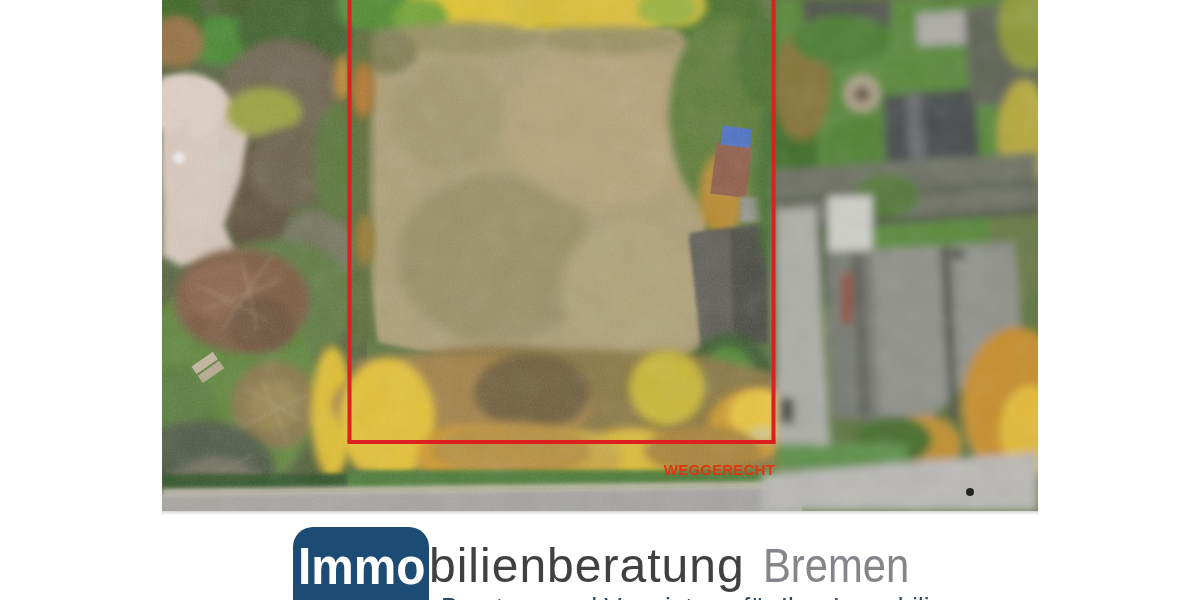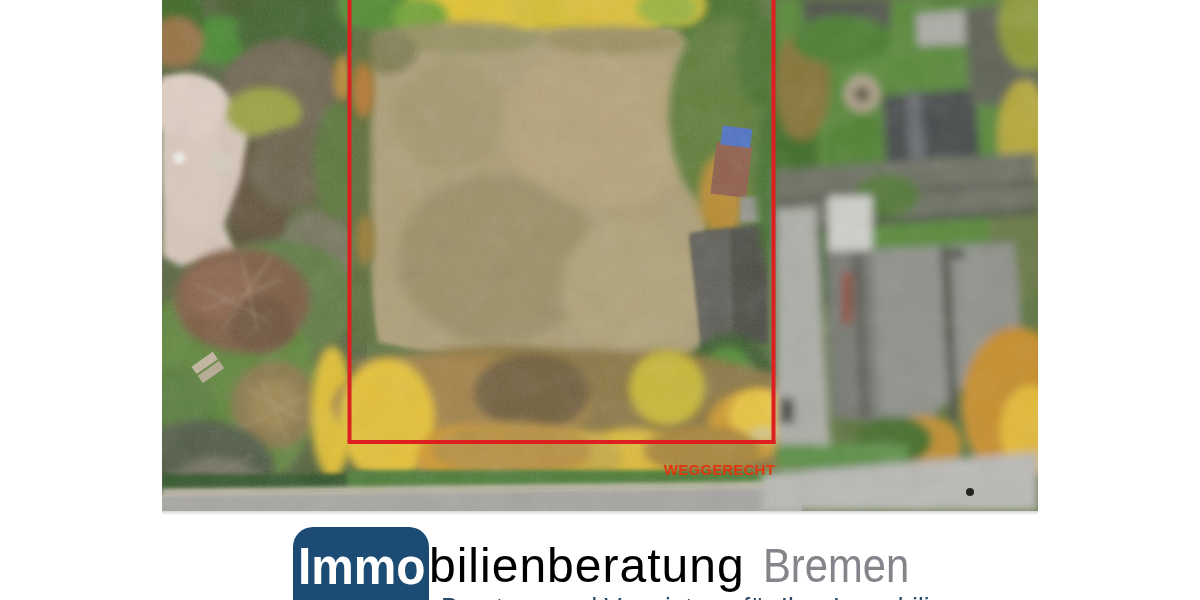--- a/index.html
+++ b/index.html
@@ -246,17 +246,17 @@
   </g>
 </svg>
 </div>
 
 <div class="abs" style="left:162px;top:511px;width:876px;height:4px;background:linear-gradient(#c9c9c9,#ffffff);opacity:0.8;"></div>
 
 <div class="abs" style="left:293px;top:527px;width:136px;height:95px;background:#1c4b73;border-radius:20px;"></div>
 
 <div class="abs" style="left:298px;top:540px;font-size:52px;font-weight:bold;color:#ffffff;transform:scaleX(0.92);transform-origin:0 0;line-height:1;">Immo</div>
 
-<div class="abs" style="left:429px;top:542px;font-size:48px;color:#000000;letter-spacing:1px;line-height:1;">bilienberatung</div>
+<div class="abs" style="left:429px;top:542px;font-size:48px;color:#404040;letter-spacing:1px;line-height:1;">bilienberatung</div>
 
 <div class="abs" style="left:763px;top:542px;font-size:48px;color:#83858a;transform:scaleX(0.87);transform-origin:0 0;line-height:1;">Bremen</div>
 
 <div class="abs" style="left:441px;top:594px;font-size:26px;color:#2a4a66;line-height:1;white-space:nowrap;">Beratung und Vermietung für Ihre Immobilien</div>
 
 </body></html>

